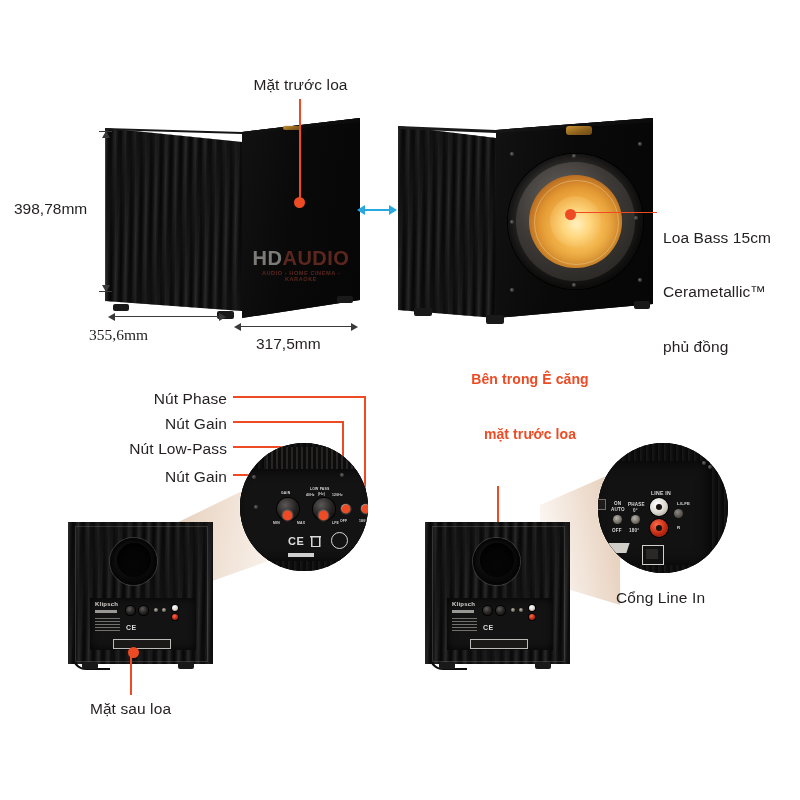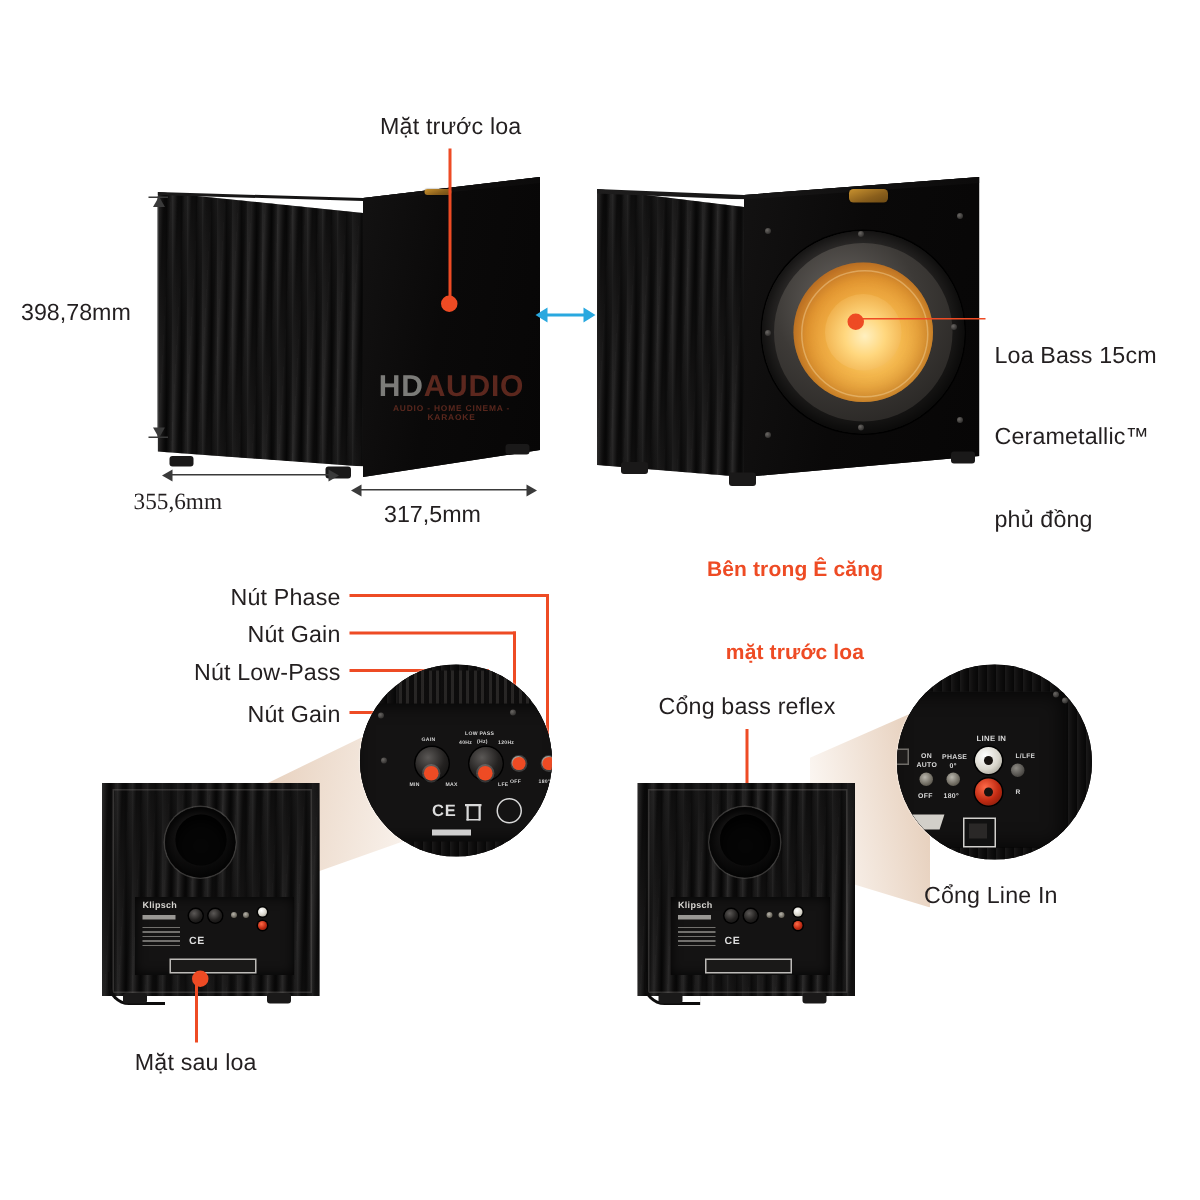--- a/index.html
+++ b/index.html
@@ -301,21 +301,20 @@
     <div class="abs" style="left:4px;top:126px;width:36px;height:20px;border-left:2px solid #0d0c0c;border-bottom:2px solid #0d0c0c;border-radius:0 0 0 14px;"></div>
 
     <div class="foot" style="left:14px;top:140px;width:16px;height:7px;"></div>
     <div class="foot" style="left:110px;top:140px;width:16px;height:7px;"></div>
   </div>
 
   <div class="dotmark" style="left:128px;top:647px;width:7px;height:7px;"></div>
   <div class="line vline abs" style="left:130.4px;top:654px;height:41px;"></div>
   <div class="lbl lbl-c abs" style="left:58px;top:700px;width:145px;">Mặt sau loa</div>
 
-  <div class="lbl lbl-c abs" style="left:398px;top:463px;width:200px;">Cổng bass reflex</div>
   <div class="line vline abs" style="left:497.4px;top:486px;height:60px;"></div>
   <div class="dotmark" style="left:494px;top:544px;width:7px;height:7px;"></div>
 
   <div class="cone-beam" style="left:540px;top:470px;width:80px;height:135px;clip-path:polygon(0 0%, 100% 26%, 100% 82%, 0 100%);opacity:.8;transform:scaleX(-1);"></div>
 
   <div class="cab" style="left:425px;top:522px;width:145px;height:148px;">
     <div class="face side" style="left:0;top:0;width:145px;height:142px;"></div>
     <div class="abs" style="left:7px;top:4px;width:131px;height:134px;border:1px solid rgba(120,118,115,.35);"></div>
     <div class="port" style="left:48px;top:16px;width:47px;height:47px;"></div>
     <div class="port-in" style="left:55px;top:21px;width:34px;height:34px;"></div>

